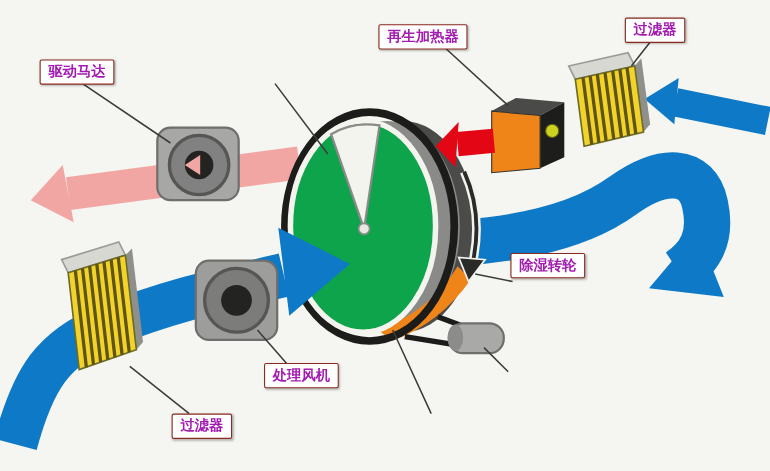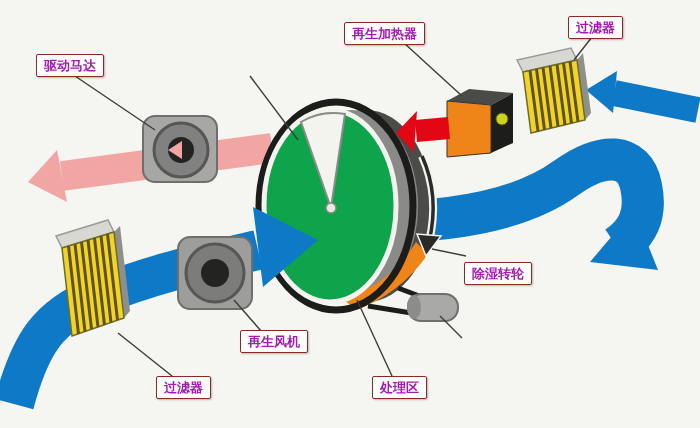--- a/index.html
+++ b/index.html
@@ -90,17 +90,16 @@
              M 466,256 L 432,249
              M 462,338 L 440,316
              M 392,376 L 357,300
              M 262,332 L 234,300
              M 172,376 L 118,333" fill="none" stroke="#3c3c3a" stroke-width="1.4"></path>
   </svg>
 
   <div class="label" style="left:36px;top:54px">驱动马达</div>
   <div class="label" style="left:344px;top:22px">再生加热器</div>
   <div class="label" style="left:568px;top:16px">过滤器</div>
-  <div class="label" style="left:464px;top:262px">除湿转轮</div>
-  <div class="label" style="left:372px;top:376px">处理区</div>
-  <div class="label" style="left:240px;top:330px">再生风机</div>
+  <div class="label" style="left:464px;top:230px">除湿转轮</div>
+  <div class="label" style="left:240px;top:330px">处理风机</div>
   <div class="label" style="left:156px;top:376px">过滤器</div>
 </div>
 
 </body></html>

